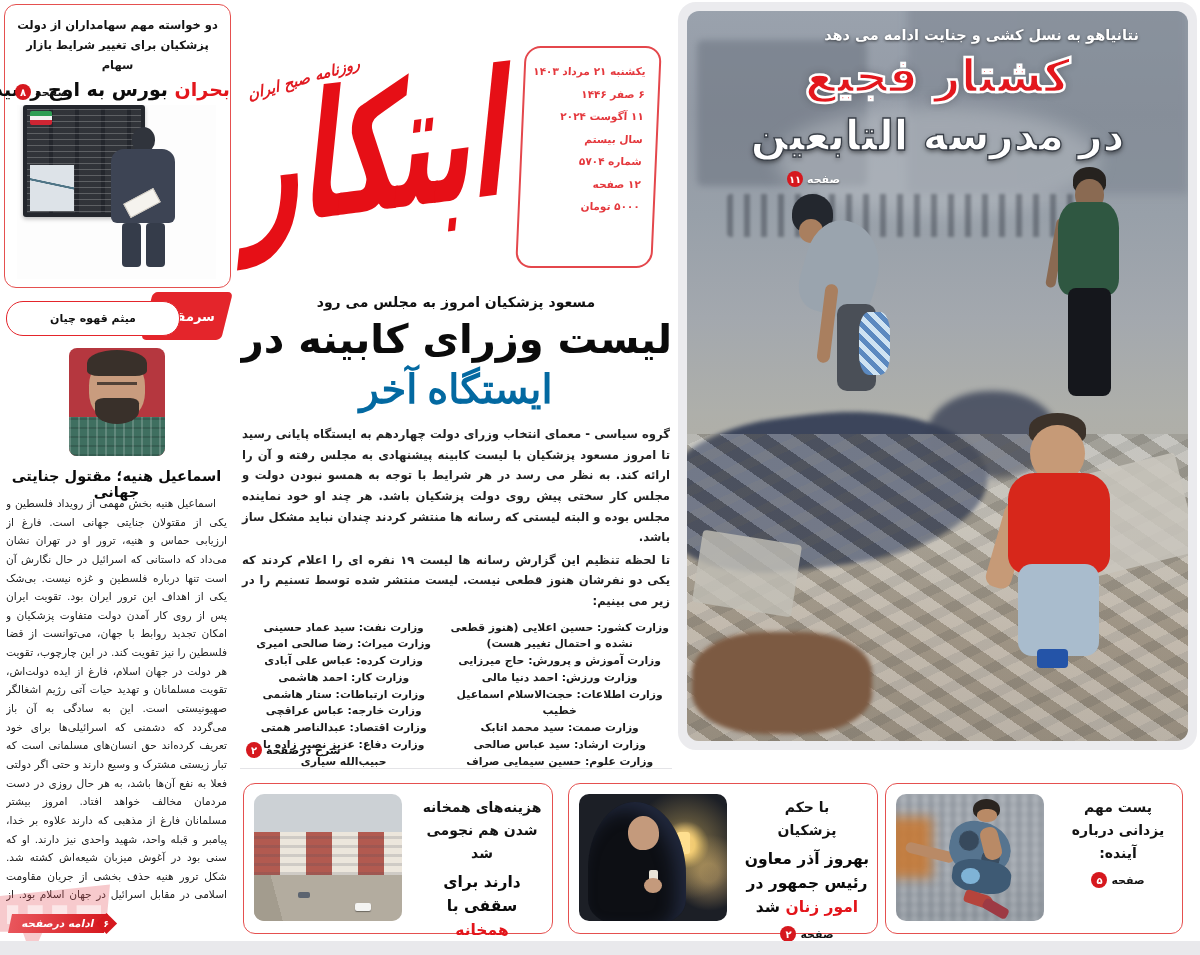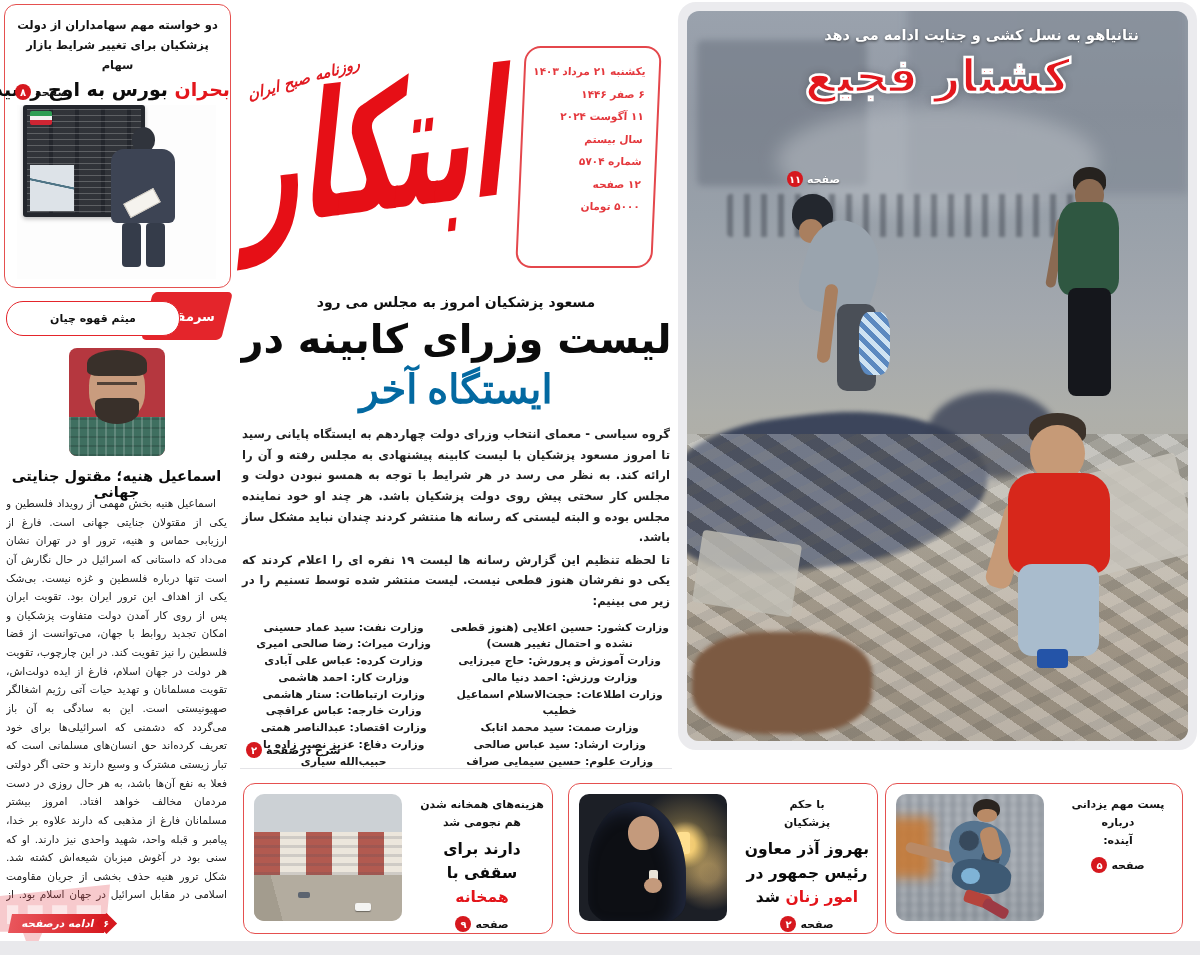--- a/index.html
+++ b/index.html
@@ -67,21 +67,21 @@
       transform:rotate(-16deg) skewX(-6deg);white-space:nowrap;}
   .logo{left:244px;top:26px;width:275px;height:245px;display:flex;align-items:center;justify-content:center;
       color:#e60f16;font-weight:bold;font-size:96px;transform:skewX(-8deg) scaleY(1.85) rotate(-4deg);white-space:nowrap;}
   .date-box{left:520px;top:46px;width:137px;height:222px;border:2px solid #e4474c;border-radius:16px;
       transform:skewX(-2.5deg);padding:12px 13px;box-sizing:border-box;color:#e4373c;font-size:10.5px;
       font-weight:bold;line-height:2.15;text-align:right;}
   .date-box div{white-space:nowrap;}
   
   .lead{left:240px;top:294px;width:432px;height:475px;overflow:hidden;}
   .lead-kicker{text-align:center;font-size:14px;font-weight:bold;color:#111;}
-  .lead-h-black{text-align:center;font-size:40px;font-weight:bold;color:#0b0b0b;line-height:1.35;white-space:nowrap;margin-top:2px;}
+  .lead-h-black{text-align:right;font-size:40px;font-weight:bold;color:#0b0b0b;line-height:1.35;white-space:nowrap;margin-top:2px;}
   .lead-h-red{text-align:center;font-size:40px;font-weight:bold;color:#0369a1;line-height:1.2;white-space:nowrap;font-family:Liberation Serif, serif;}
   .lead-p{font-size:11.6px;font-weight:bold;line-height:1.78;text-align:justify;color:#242424;margin:10px 2px 0;}
   .lead-p.second{margin-top:2px;}
   .ministers{display:flex;margin-top:8px;}
   .mcol{font-size:10.8px;font-weight:bold;line-height:1.55;text-align:center;color:#1c1c1c;}
   .mcol.right{width:52%;}
   .mcol.left{width:48%;}
   .lead-more{position:absolute;left:6px;top:448px;}
   .divider{left:240px;top:768px;width:432px;height:1px;background:#e4e4e7;}
   
@@ -127,21 +127,21 @@
       text-shadow:0 1px 3px rgba(0,0,0,.6);padding-left:44px;}
   .gz-h-red{left:0;top:38px;width:100%;text-align:center;color:#e3171d;font-size:46px;font-weight:bold;
       -webkit-text-stroke:2.5px #fff;text-shadow:0 0 8px rgba(40,40,45,.45);white-space:nowrap;}
   .gz-h-white{left:0;top:100px;width:100%;text-align:center;color:#fff;font-size:42px;font-weight:bold;
       -webkit-text-stroke:1.3px #3a4049;text-shadow:0 2px 5px rgba(0,0,0,.55);white-space:nowrap;}
   .gz-page{left:100px;top:160px;color:#fff;}
   .gz-page .word{color:#fff;font-size:11px;font-weight:bold;text-shadow:0 1px 2px rgba(0,0,0,.6);}
   
   .bbox{position:absolute;top:783px;height:151px;display:flex;box-sizing:border-box;}
   .bbox .text{flex:1;padding:12px 6px 8px;text-align:center;}
-  .b-kicker{font-size:11px;font-weight:bold;line-height:1.65;color:#141414;}
+  .b-kicker{font-size:14px;font-weight:bold;line-height:1.65;color:#141414;}
   .b-head{font-size:15.5px;font-weight:bold;line-height:1.55;color:#0c0c0c;margin-top:5px;}
   .b-head .red{color:#e3151b;}
   .b-page{margin-top:7px;}
   .bphoto{width:148px;height:127px;margin:10px;border-radius:10px;overflow:hidden;position:relative;flex:none;}
   
   .hp{background:linear-gradient(180deg,#ccd1d5 0 30%,#e3ded6 30% 34%,#d8d2c8 34% 100%);}
   .hp-blocks{position:absolute;left:0;top:30%;width:100%;height:34%;
       background:repeating-linear-gradient(90deg,#b25a50 0 26px,#ece6dc 26px 52px);}
   .hp-windows{position:absolute;inset:0;opacity:.5;
       background:repeating-linear-gradient(0deg,rgba(70,75,90,.35) 0 3px,transparent 3px 9px);}
@@ -320,20 +320,21 @@
       <div class="abs gz-child">
         <div class="abs gz-hair3"></div>
         <div class="abs gz-head3"></div>
         <div class="abs gz-arm3"></div>
         <div class="abs gz-shirt3"></div>
         <div class="abs gz-jeans"></div>
         <div class="abs gz-shoe"></div>
       </div>
       <div class="abs gz-kicker">نتانیاهو به نسل کشی و جنایت ادامه می دهد</div>
       <div class="abs gz-h-red">کشتار فجیع</div>
+      <div class="abs gz-h-white">در مدرسه التابعین</div>
       <div class="abs ptag gz-page">
         <span class="word">صفحه</span>
         <span class="pnum">۱۱</span>
       </div>
     </div>
   </div>
 
   <div class="bbox redborder" style="left:243px;width:310px;">
     <div class="text">
       <div class="b-kicker">هزینه‌های همخانه شدن هم نجومی شد</div>

